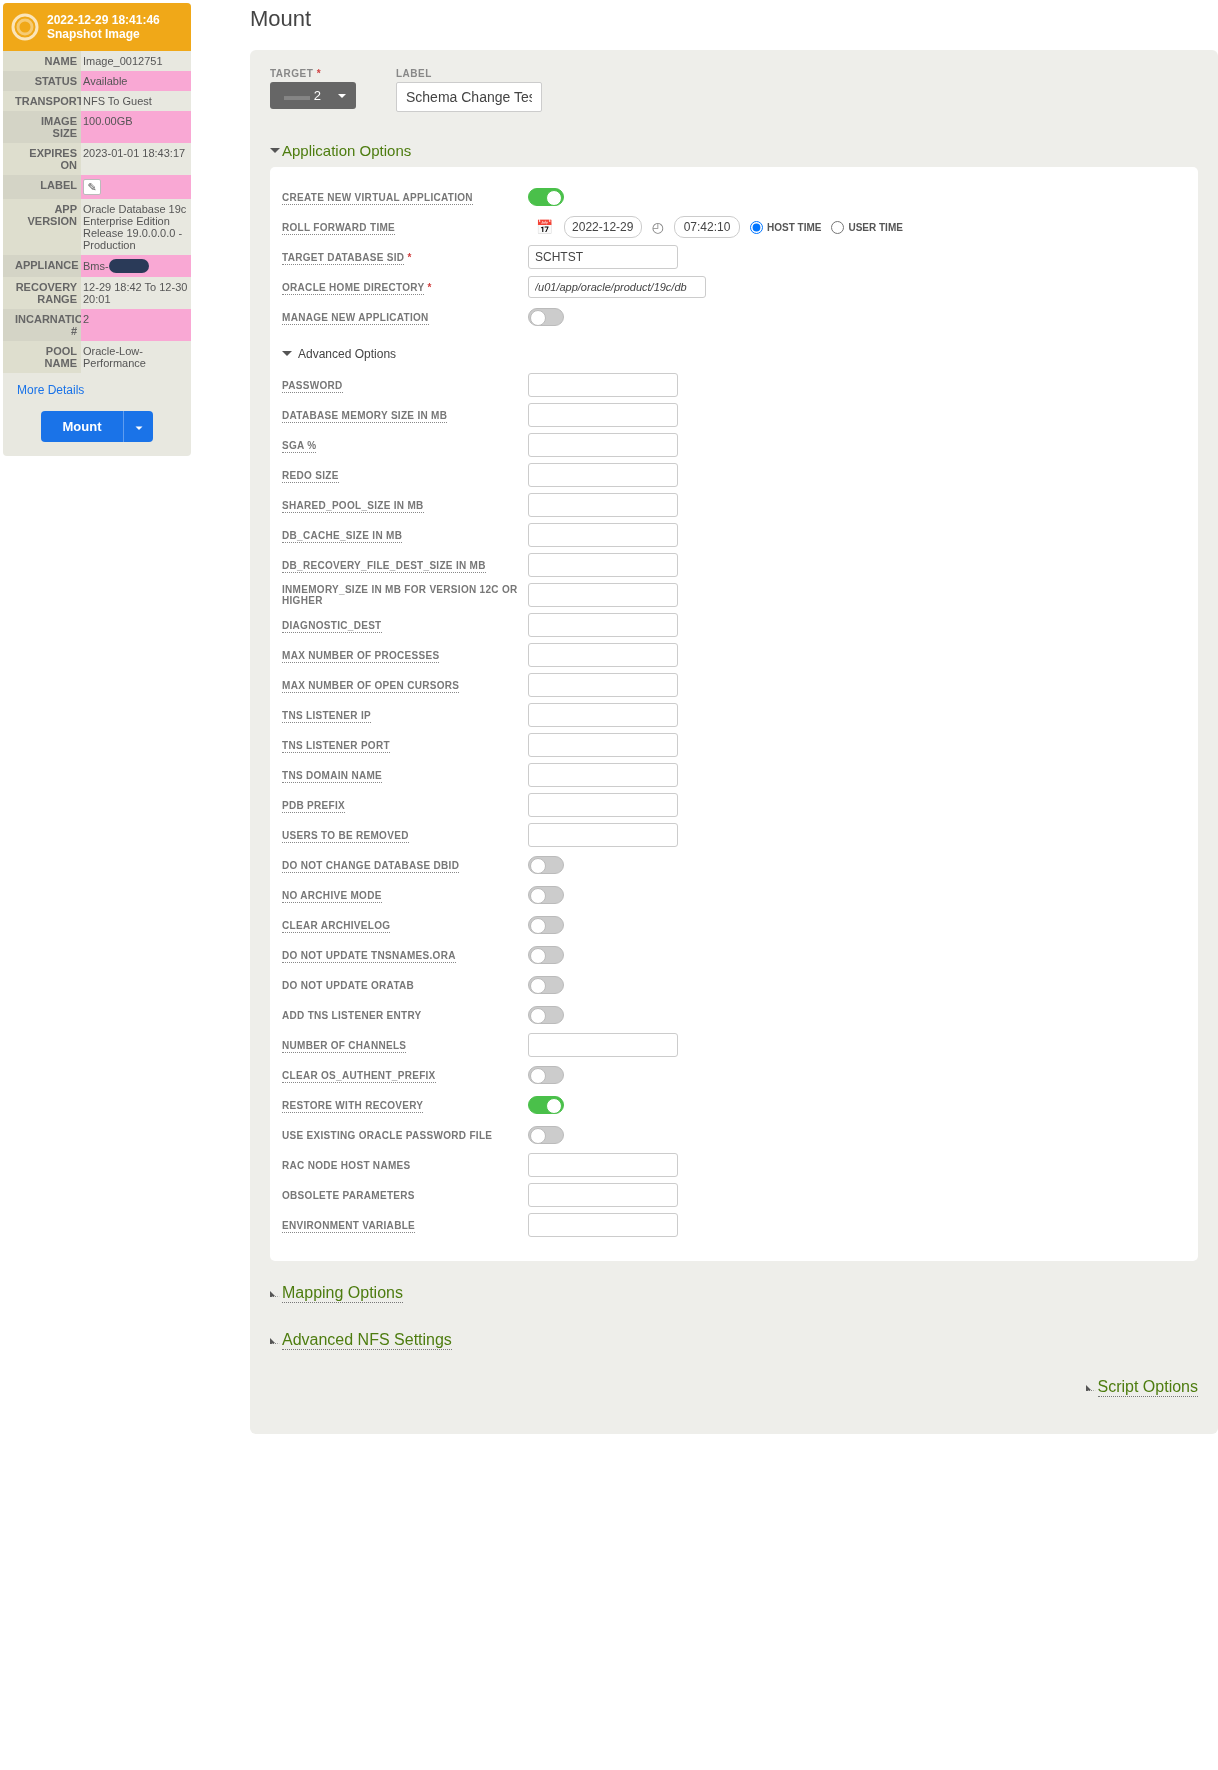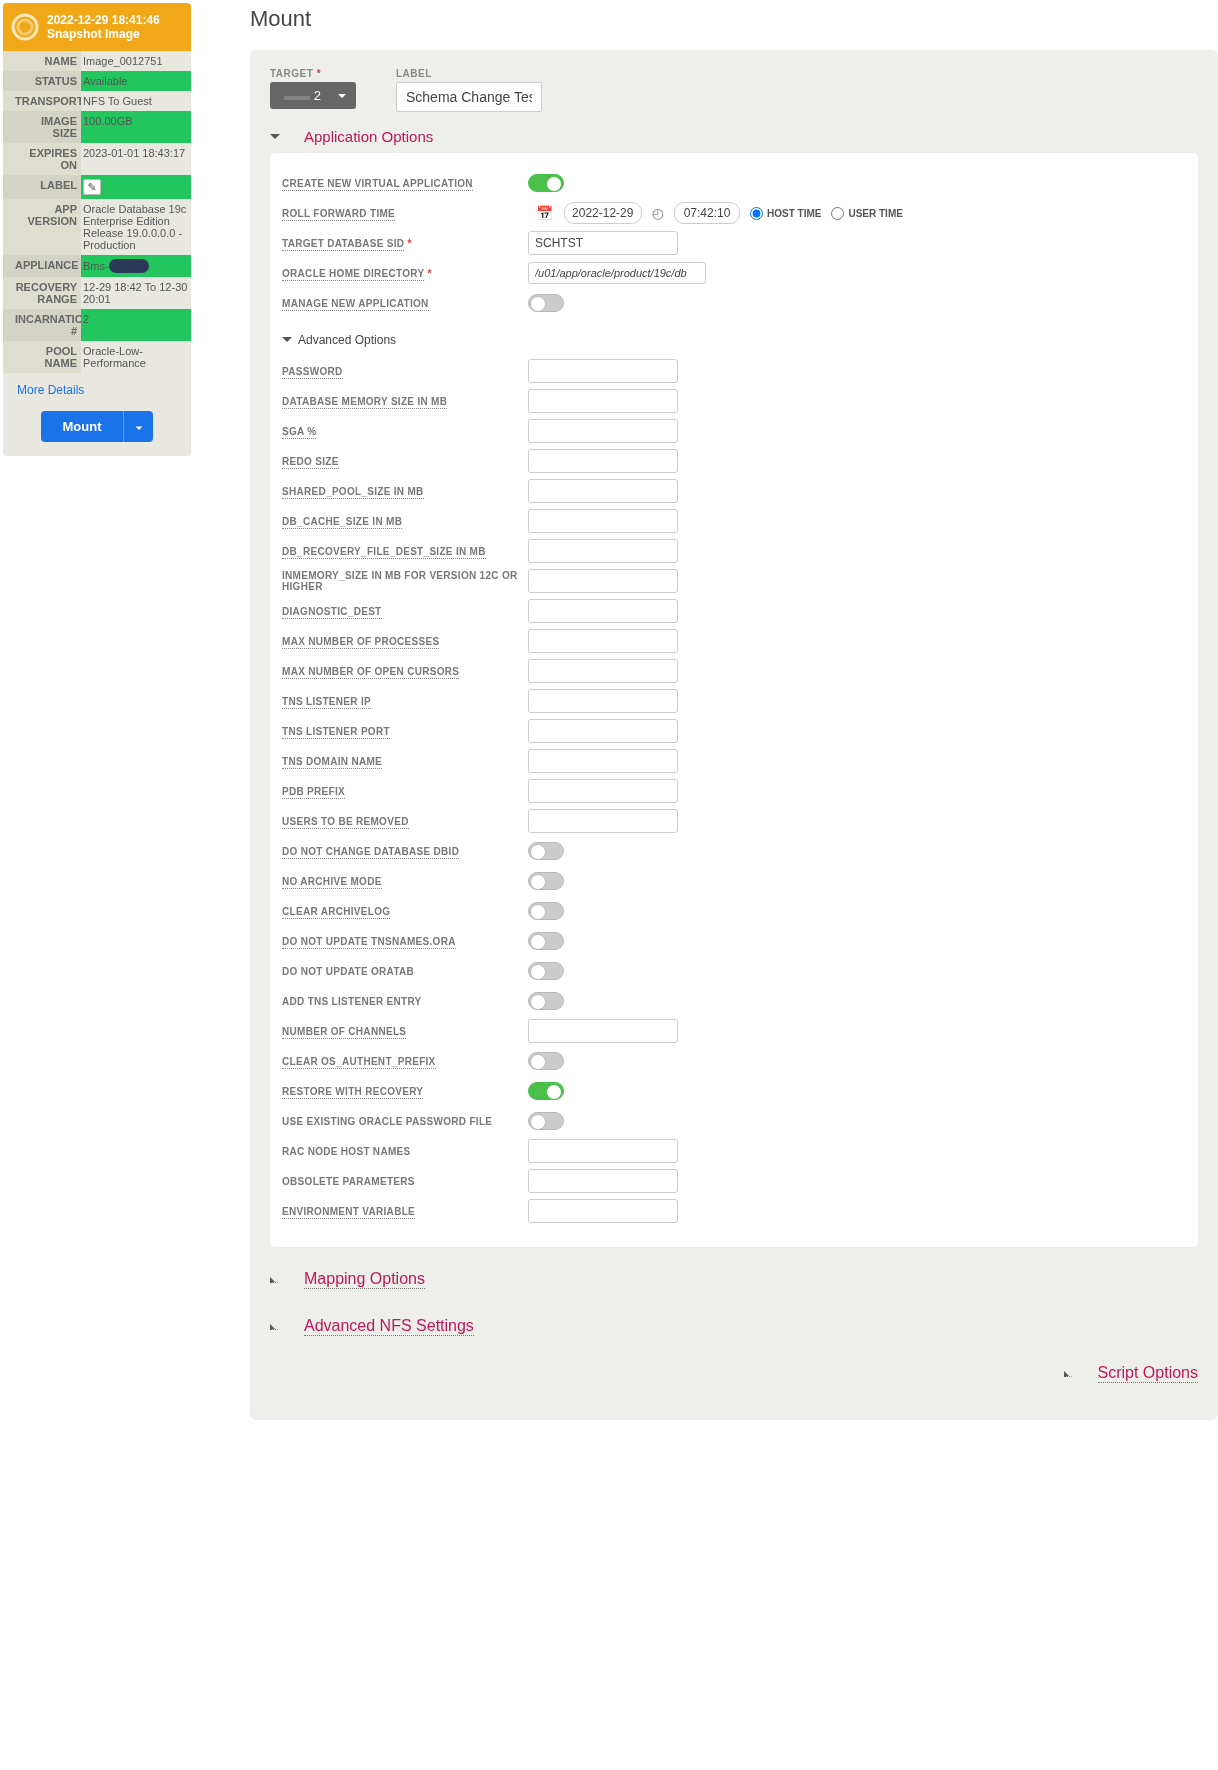--- a/index.html
+++ b/index.html
@@ -8,38 +8,38 @@
   
   .side{width:188px;background:#e8e8e0;border-radius:4px;margin:3px}
   .shdr{background:#f0a818;color:#fff;padding:10px 8px;border-radius:4px 4px 0 0;display:flex;align-items:center;gap:8px}
   .shdr svg{flex:0 0 28px}
   .shdr .t1{font-size:12px;font-weight:600}
   .shdr .t2{font-size:12px;font-weight:600}
   .srow{display:flex;font-size:11px}
   .srow .k{width:78px;text-align:right;padding:4px 4px 4px 12px;color:#666;font-weight:600;background:#dedece}
   .srow .v{flex:1;padding:4px 2px;color:#555;background:#e8e8e0}
   .srow.alt .k{background:#d4d4c6}
-  .srow.alt .v{background:#22c55e}
+  .srow.alt .v{background:#f9a8d4}
   .pill{background:#2a3a58;border-radius:10px;padding:1px 8px;color:#2a3a58;display:inline-block}
   .editbtn{width:18px;height:16px;border:1px solid #bbb;background:#fff;border-radius:2px;display:inline-flex;align-items:center;justify-content:center;cursor:pointer}
   .more{color:#1a73e8;padding:10px 14px;font-size:12px;cursor:pointer}
   .btnrow{padding:4px 10px 14px;display:flex;justify-content:center}
   .mountbtn{background:#1a73e8;color:#fff;border:none;border-radius:4px 0 0 4px;padding:8px 22px;font-size:13px;font-weight:600;cursor:pointer}
   .mountdd{background:#1a73e8;color:#fff;border:none;border-left:1px solid rgba(255,255,255,.3);border-radius:0 4px 4px 0;width:30px;cursor:pointer;display:flex;align-items:center;justify-content:center}
   
   .main{flex:1;padding:0 0 20px 56px}
   h1{font-size:22px;font-weight:400;color:#444;margin:6px 0 18px}
   .panel{background:#eeeeea;border-radius:6px;padding:18px 20px 24px}
   .toprow{display:flex;gap:40px;margin-bottom:10px}
   .toplbl{font-size:10px;letter-spacing:.5px;color:#888;font-weight:600;margin-bottom:3px}
   .req{color:#d04040}
   .tgtsel{background:#666;color:#fff;border:none;border-radius:3px;padding:6px 30px 6px 14px;font-size:13px;width:86px;position:relative}
   .tgtsel:after{content:"";position:absolute;right:10px;top:50%;margin-top:-2px;border:4px solid transparent;border-top-color:#fff}
   .lblinp{border:1px solid #ccc;padding:6px 9px;font-size:14px;border-radius:2px;width:146px;background:#fff;color:#444}
-  .sect{font-size:15px;color:#be185d;font-weight:400;margin:16px 0 8px;cursor:pointer;display:flex;align-items:center;gap:24px}
+  .sect{font-size:15px;color:#4d7c0f;font-weight:400;margin:30px 0 8px;cursor:pointer;display:flex;align-items:center;gap:2px}
   .sect.coll span{font-size:16px;border-bottom:1px dotted #777}
   .white{background:#fff;border-radius:5px;padding:14px 12px 20px}
   .frow{display:flex;align-items:center;min-height:28px;margin:2px 0;gap:10px}
   .fk{width:236px;font-size:10px;font-weight:700;letter-spacing:.3px;color:#777}
   .fk .ul{border-bottom:1px dotted #888;padding-bottom:1px}
   .fk .rq{color:#d04040;margin-left:3px}
   .fv{display:flex;align-items:center;gap:10px}
   .tinp{border:1px solid #ccc;padding:4px 6px;font-size:12px;border-radius:3px;width:150px;color:#444}
   .tinp.sm{width:64px;text-align:center;border-radius:10px;padding:3px 6px}
   .tog{width:36px;height:18px;border-radius:9px;background:#ccc;position:relative;cursor:pointer;border:1px solid #bbb}

